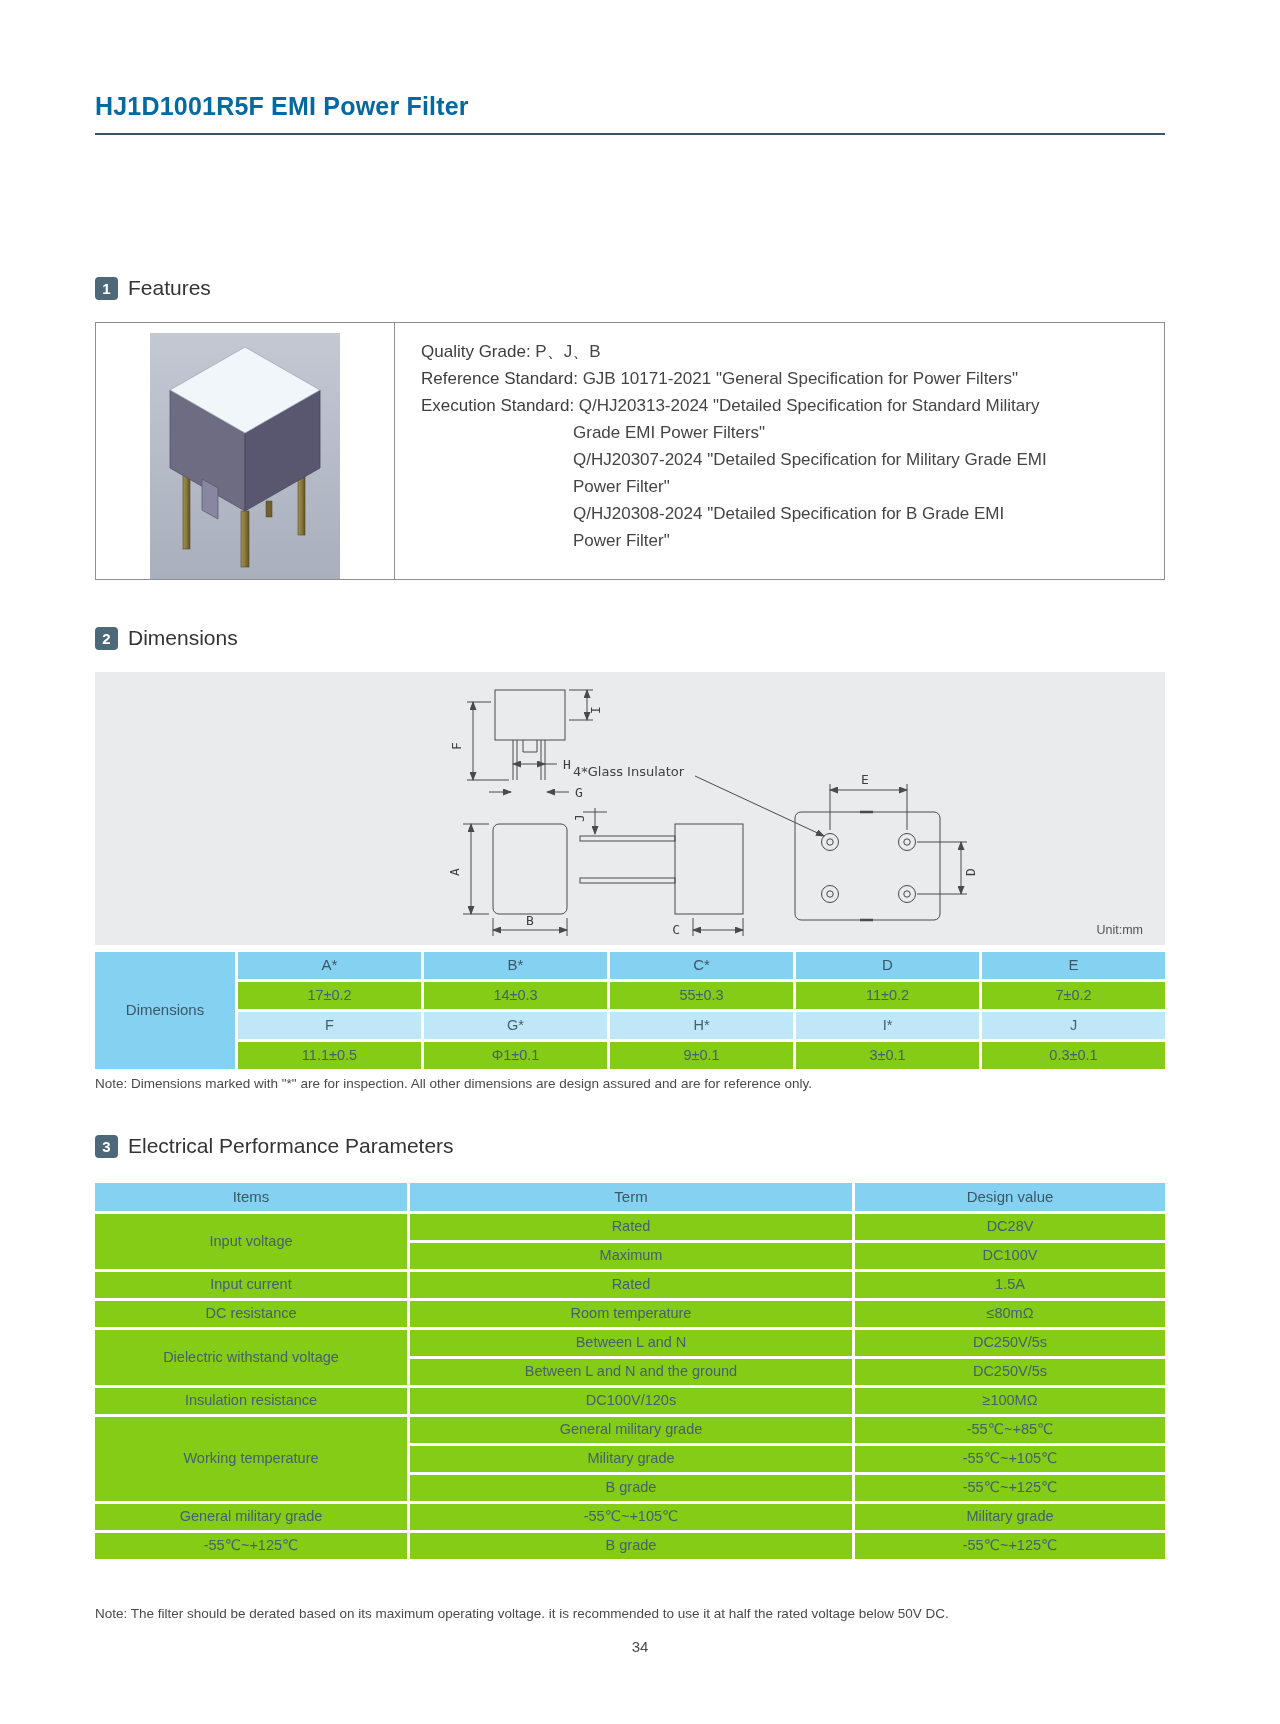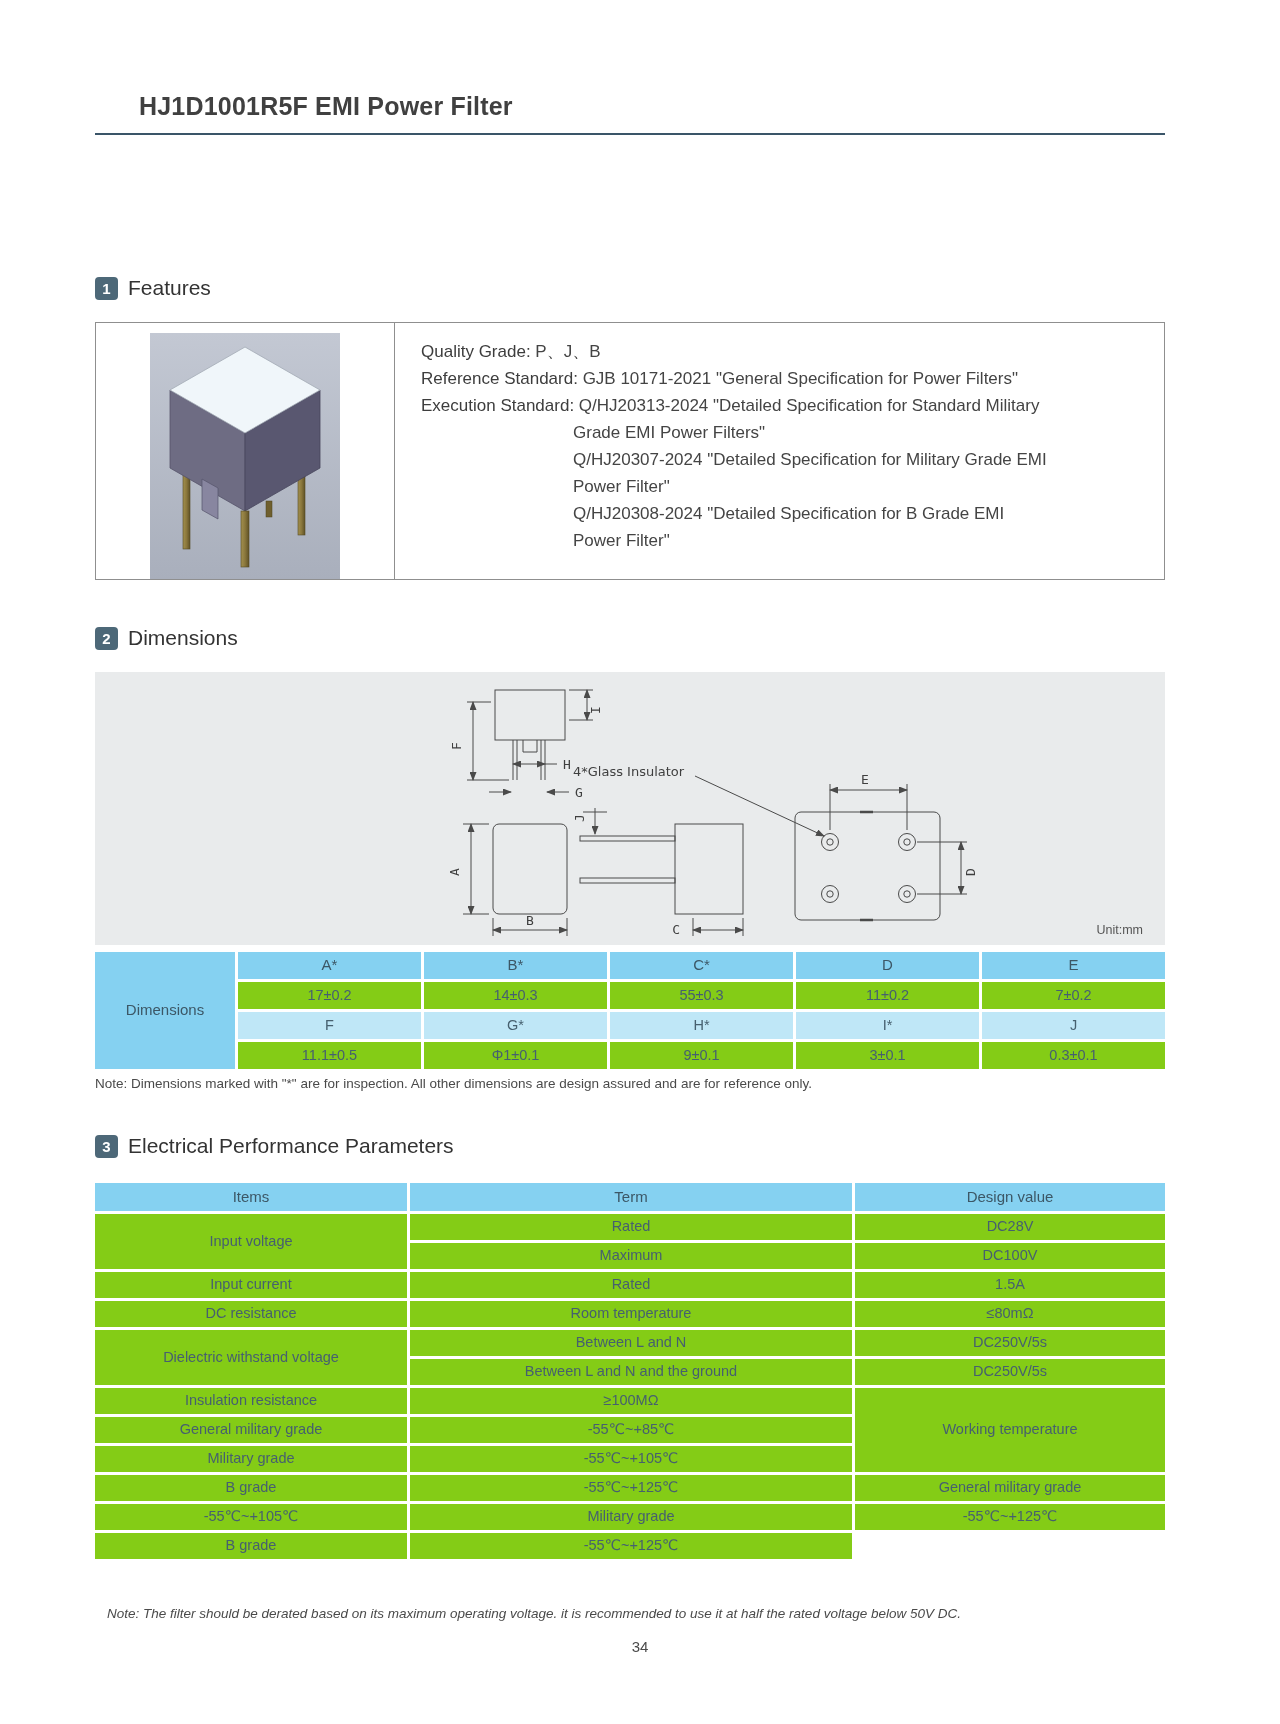--- a/index.html
+++ b/index.html
@@ -3,21 +3,21 @@
 <meta charset="utf-8">
 <style>
   html,body{margin:0;padding:0;}
   body{
     width:1280px;height:1724px;position:relative;background:#ffffff;
     font-family:"Liberation Sans","DejaVu Sans",sans-serif;color:#333;
     overflow:hidden;
   }
   .abs{position:absolute;}
   
-  .doc-title{left:95px;top:92px;font-size:25px;font-weight:bold;color:#404040;letter-spacing:.2px;margin-left:44px;}
+  .doc-title{left:95px;top:92px;font-size:25px;font-weight:bold;color:#0369a1;letter-spacing:.2px;}
   .title-rule{left:95px;top:133px;width:1070px;height:2px;background:#3a5568;}
   
   .sec-head{display:flex;align-items:center;gap:10px;}
   .sec-badge{width:23px;height:23px;border-radius:4px;background:#4d6878;color:#fff;
     font-size:15px;font-weight:bold;display:flex;align-items:center;justify-content:center;}
   .sec-title{font-size:21px;color:#333;}
   
   .feat-box{left:95px;top:322px;width:1070px;height:258px;border:1px solid #8f8f8f;
     box-sizing:border-box;display:flex;}
   .feat-img-cell{width:299px;border-right:1px solid #8f8f8f;box-sizing:border-box;
@@ -239,32 +239,33 @@
   <div class="cell lt">Room temperature</div>
   <div class="cell lt">≤80mΩ</div>
 
   <div class="cell lt" style="grid-row:span 2;">Dielectric withstand voltage</div>
   <div class="cell lt">Between L and N</div>
   <div class="cell lt">DC250V/5s</div>
   <div class="cell lt">Between L and N and the ground</div>
   <div class="cell lt">DC250V/5s</div>
 
   <div class="cell lt">Insulation resistance</div>
+  <div class="cell lt">DC100V/120s</div>
   <div class="cell lt">≥100MΩ</div>
 
   <div class="cell lt" style="grid-row:span 3;">Working temperature</div>
   <div class="cell lt">General military grade</div>
   <div class="cell lt">-55℃~+85℃</div>
   <div class="cell lt">Military grade</div>
   <div class="cell lt">-55℃~+105℃</div>
   <div class="cell lt">B grade</div>
   <div class="cell lt">-55℃~+125℃</div>
 
   <div class="cell lt">General military grade</div>
   <div class="cell lt">-55℃~+105℃</div>
   <div class="cell lt">Military grade</div>
   <div class="cell lt">-55℃~+125℃</div>
   <div class="cell lt">B grade</div>
   <div class="cell lt">-55℃~+125℃</div>
 </div>
-<div class="abs note" style="left:107px;top:1606px;font-style:italic;">Note: The filter should be derated based on its maximum operating voltage. it is recommended to use it at half the rated voltage below 50V DC.</div>
+<div class="abs note" style="left:95px;top:1606px;">Note: The filter should be derated based on its maximum operating voltage. it is recommended to use it at half the rated voltage below 50V DC.</div>
 
 <div class="abs page-num">34</div>
 
 </body></html>

